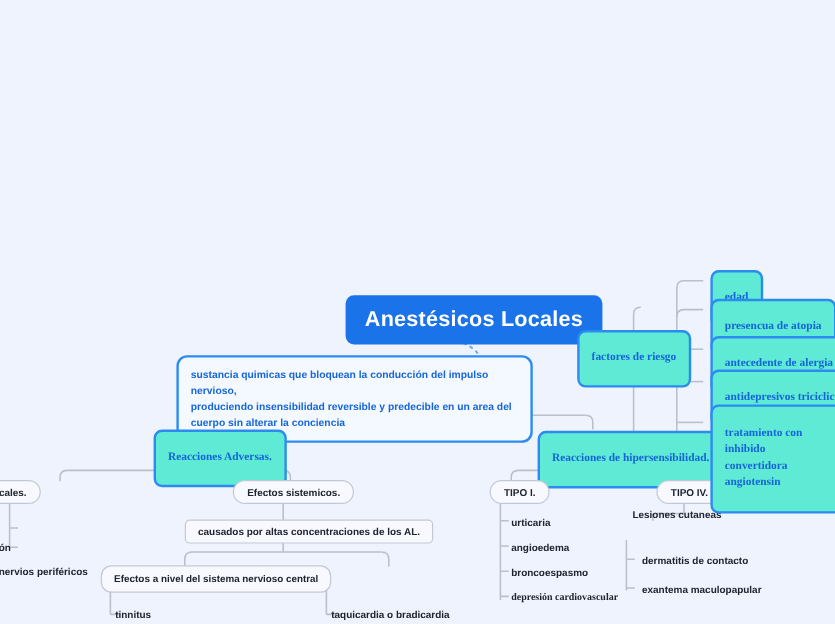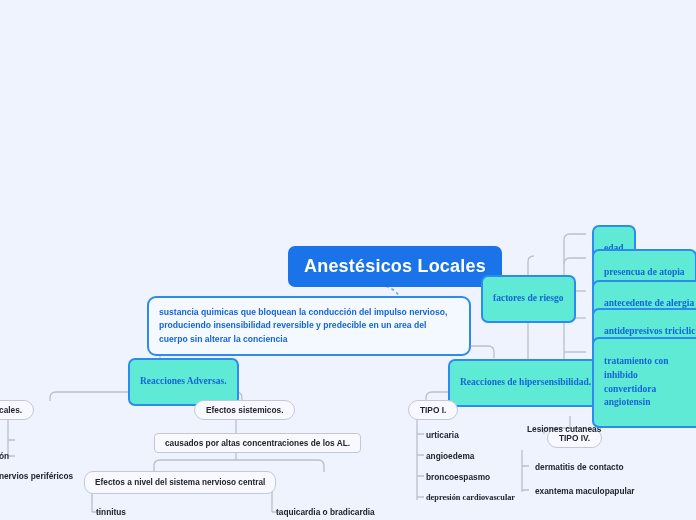--- a/index.html
+++ b/index.html
@@ -166,21 +166,21 @@
       <path d="M 564 318 Q 564 318 570 318 L 586 318"></path>
       <path d="M 564 352 Q 564 352 570 352 L 586 352"></path>
       <path d="M 547 295 L 564 295"></path>
     </g>
   </svg>
 
   <div class="node n-root" style="left:288px; top:246px;">
     <span>Anestésicos  Locales</span>
   </div>
 
-  <div class="node n-desc" style="left:147px; top:296px; width:324px;">
+  <div class="node n-desc" style="left:147px; top:296px; width:297px;">
     <span>sustancia quimicas que bloquean la conducción del impulso nervioso,</span><br>
     <span>produciendo insensibilidad reversible y predecible en un area del</span><br>
     <span>cuerpo sin alterar la conciencia</span>
   </div>
 
   <div class="node n-blue" style="left:128px; top:358px;">
     <span>Reacciones Adversas.</span>
   </div>
 
   <div class="node n-pill" style="left:-18px; top:400px;">
@@ -225,21 +225,21 @@
   <div class="node n-leaf" style="left:426px; top:451px;">
     <span>angioedema</span>
   </div>
   <div class="node n-leaf" style="left:426px; top:472px;">
     <span>broncoespasmo</span>
   </div>
   <div class="node n-leaf" style="left:426px; top:493px;font-family:Liberation Serif, serif;">
     <span>depresión cardiovascular</span>
   </div>
 
-  <div class="node n-pill" style="left:547px; top:400px;margin-top:28px;">
+  <div class="node n-pill" style="left:547px; top:400px;">
     <span>TIPO    IV.</span>
   </div>
   <div class="node n-leaf" style="left:527px; top:424px;">
     <span>Lesiones cutaneas</span>
   </div>
   <div class="node n-leaf" style="left:535px; top:462px;">
     <span>dermatitis de contacto</span>
   </div>
   <div class="node n-leaf" style="left:535px; top:486px;">
     <span>exantema maculopapular</span>

